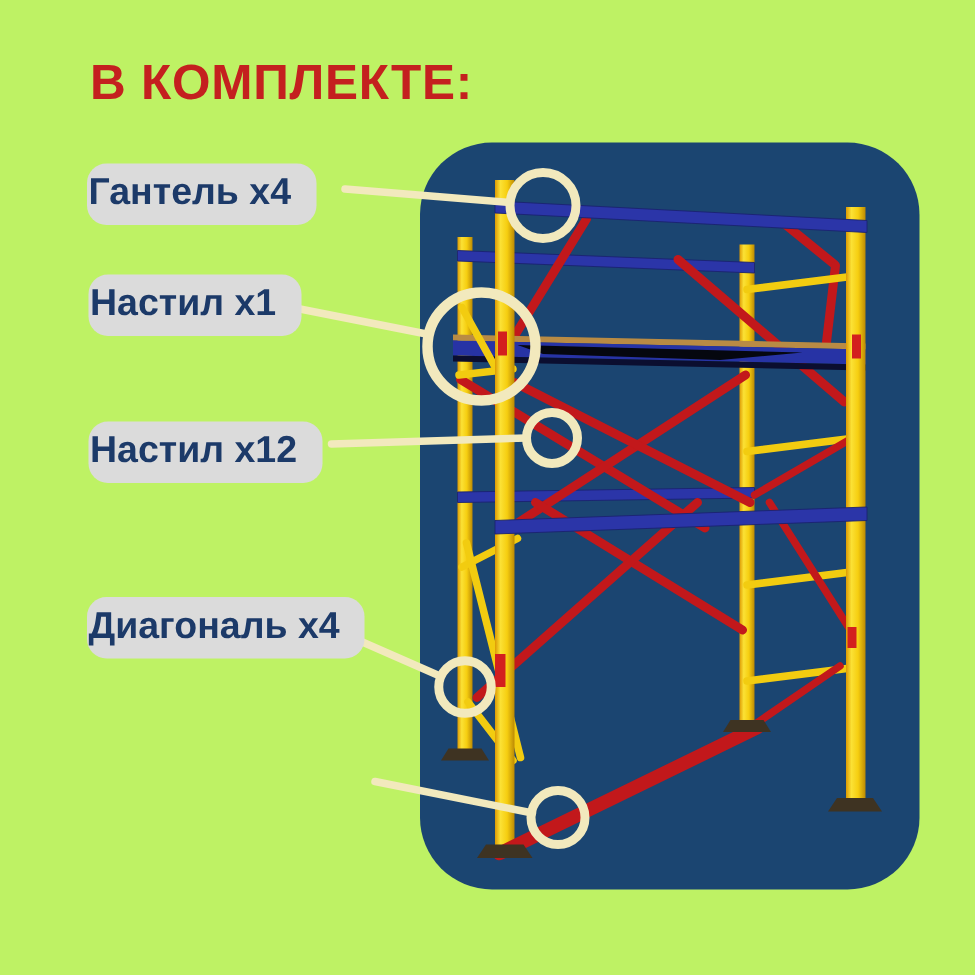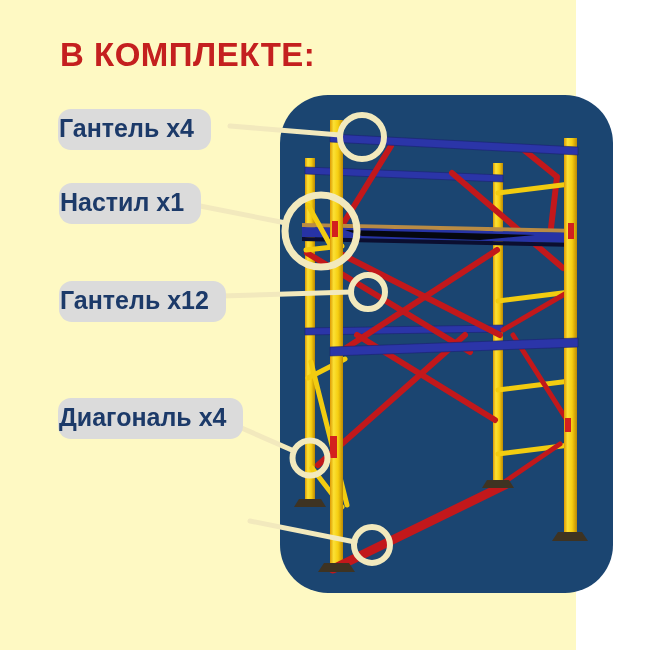--- a/index.html
+++ b/index.html
@@ -6,23 +6,23 @@
     margin: 0;
     padding: 0;
     width: 650px;
     height: 650px;
     background: #ffffff;
     font-family: "Liberation Sans", sans-serif;
     overflow: hidden;
   }
   .stage {
     position: relative;
-    width: 576px;
+    width: 650px;
     height: 650px;
-    background: #fef9c3;
+    background: #bef264;
   }
   .page-title {
     position: absolute;
     left: 60px;
     top: 36px;
     font-size: 33px;
     font-weight: bold;
     letter-spacing: 0.5px;
     color: #c4201f;
     z-index: 3;
@@ -167,16 +167,16 @@
       <circle cx="362" cy="137" r="22" stroke-width="6"></circle>
       <circle cx="321" cy="231" r="36" stroke-width="7"></circle>
       <circle cx="368" cy="292" r="17" stroke-width="6"></circle>
       <circle cx="310" cy="458" r="17.5" stroke-width="6"></circle>
       <circle cx="372" cy="545" r="18" stroke-width="6"></circle>
     </g>
   </svg>
 
   <div class="pill pill-1">Гантель x4</div>
   <div class="pill pill-2">Настил x1</div>
-  <div class="pill pill-3">Гантель x12</div>
+  <div class="pill pill-3">Настил x12</div>
   <div class="pill pill-4">Диагональ x4</div>
 
 </div>
 
 </body></html>

